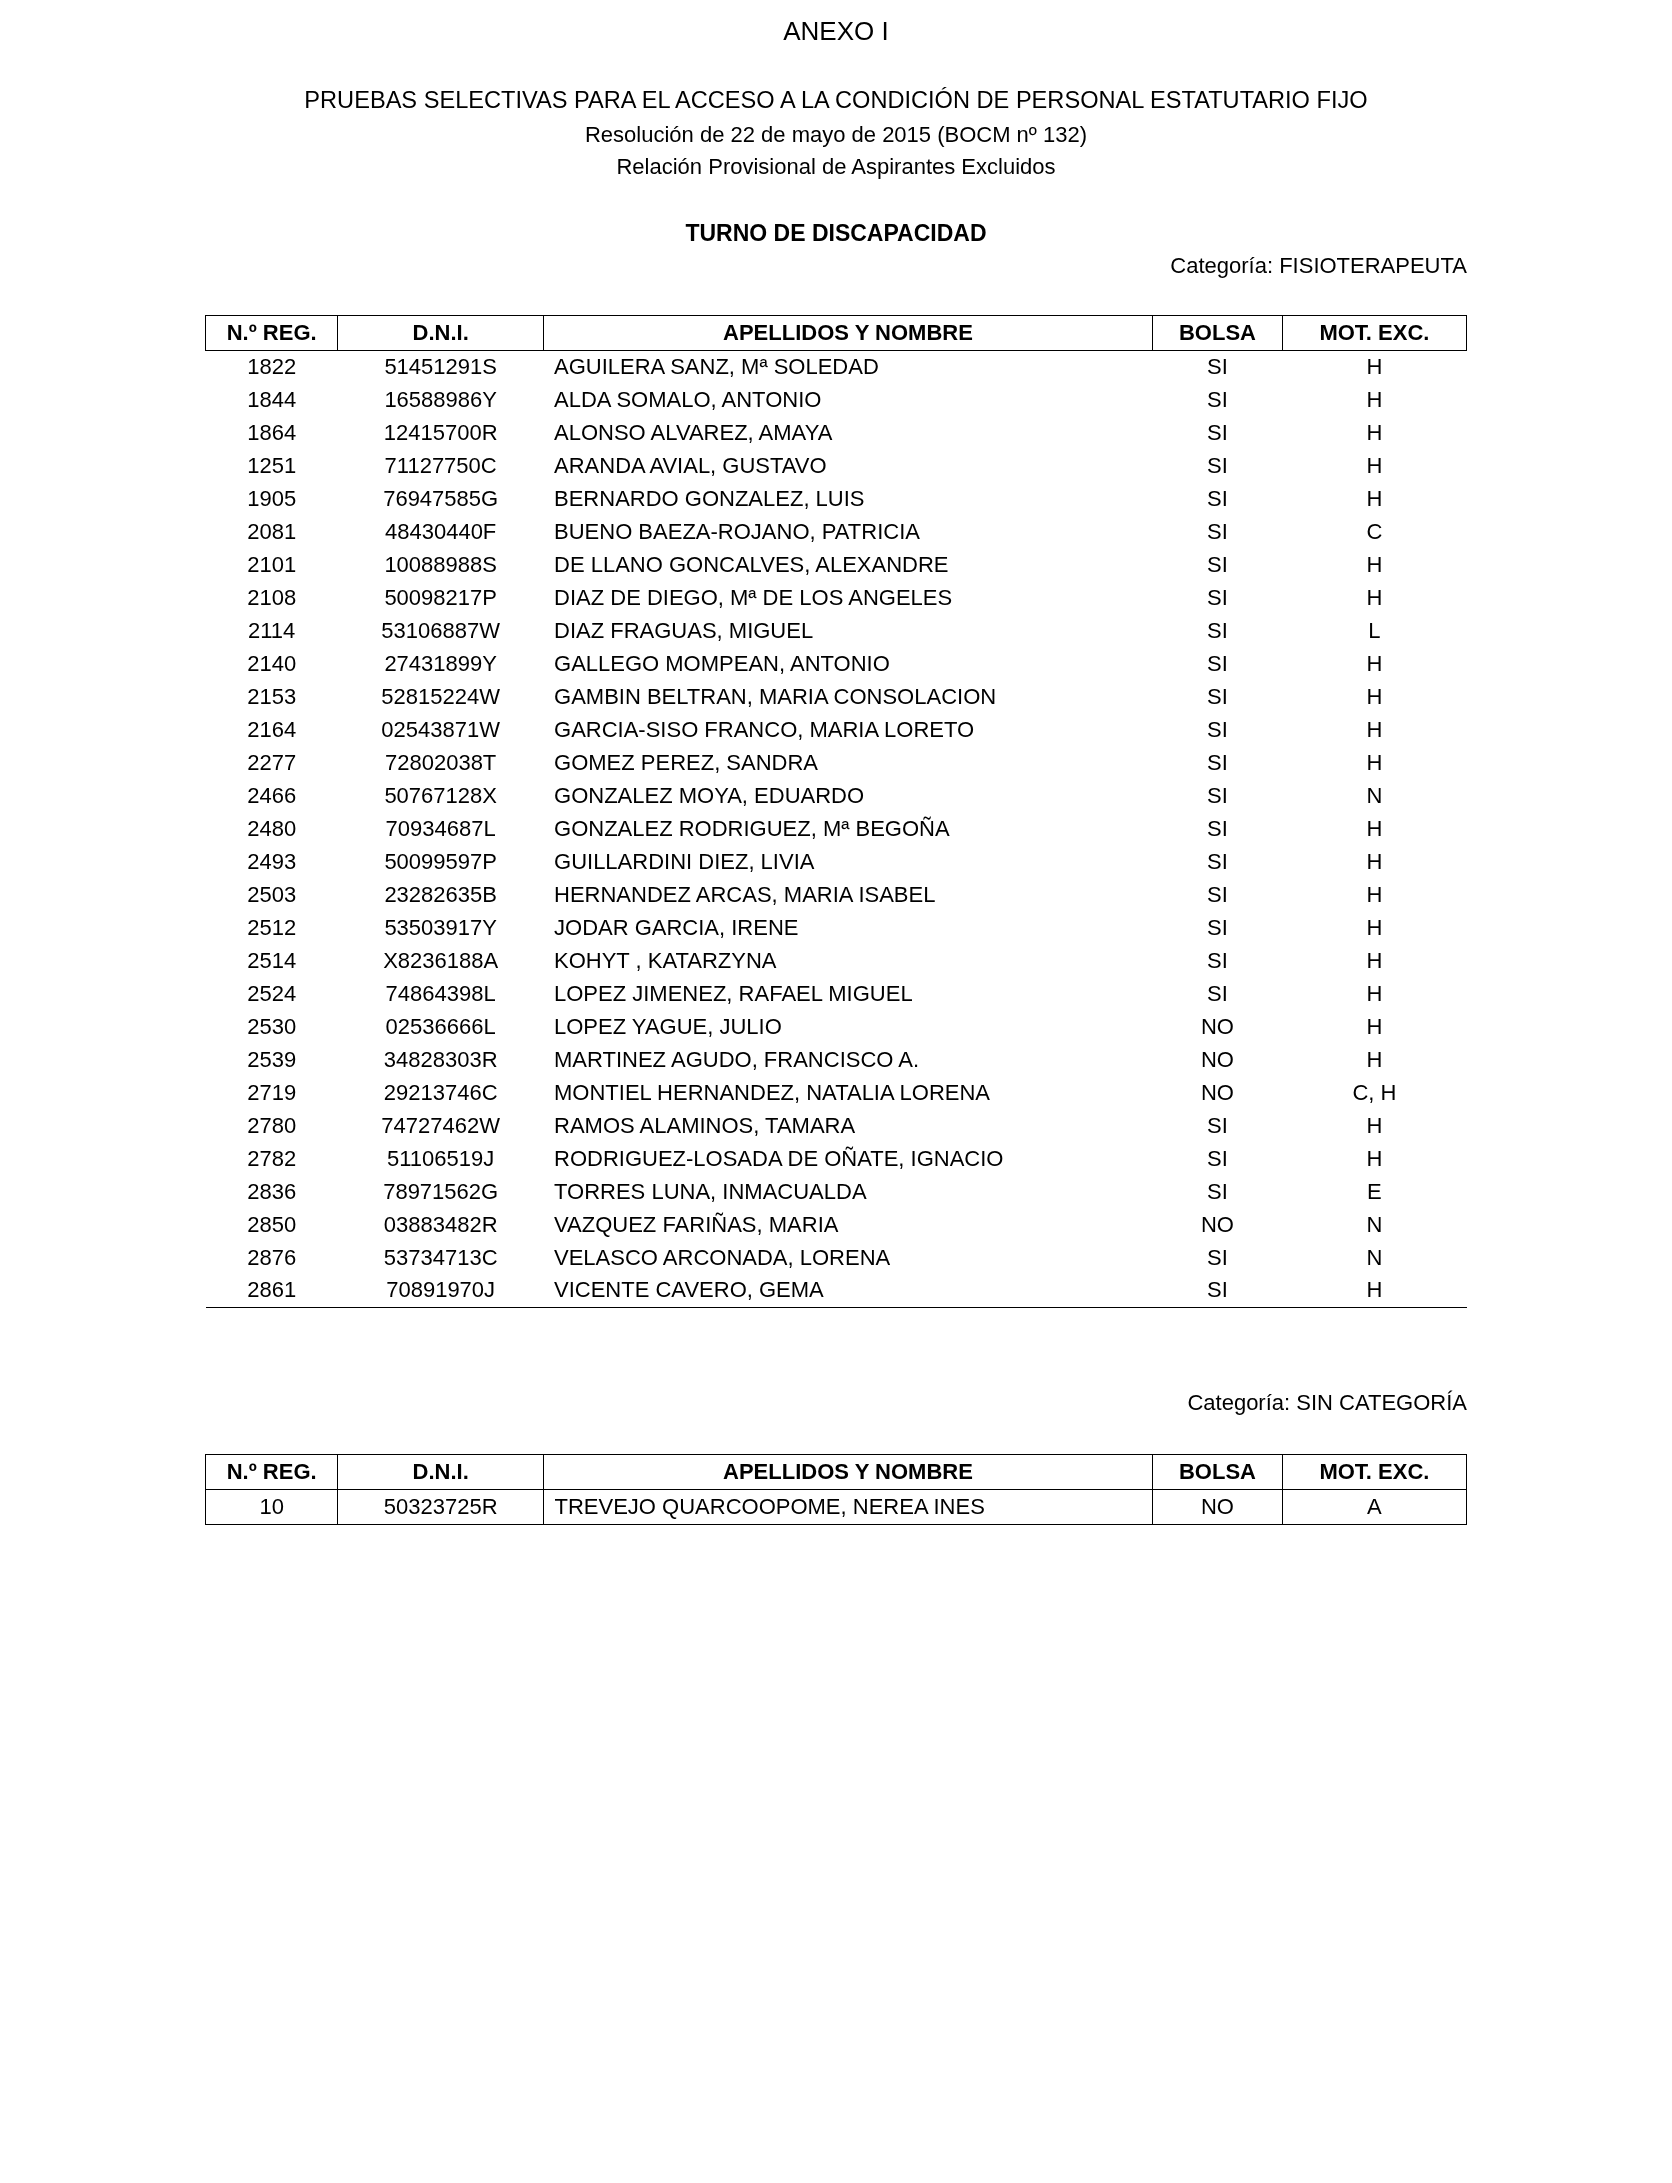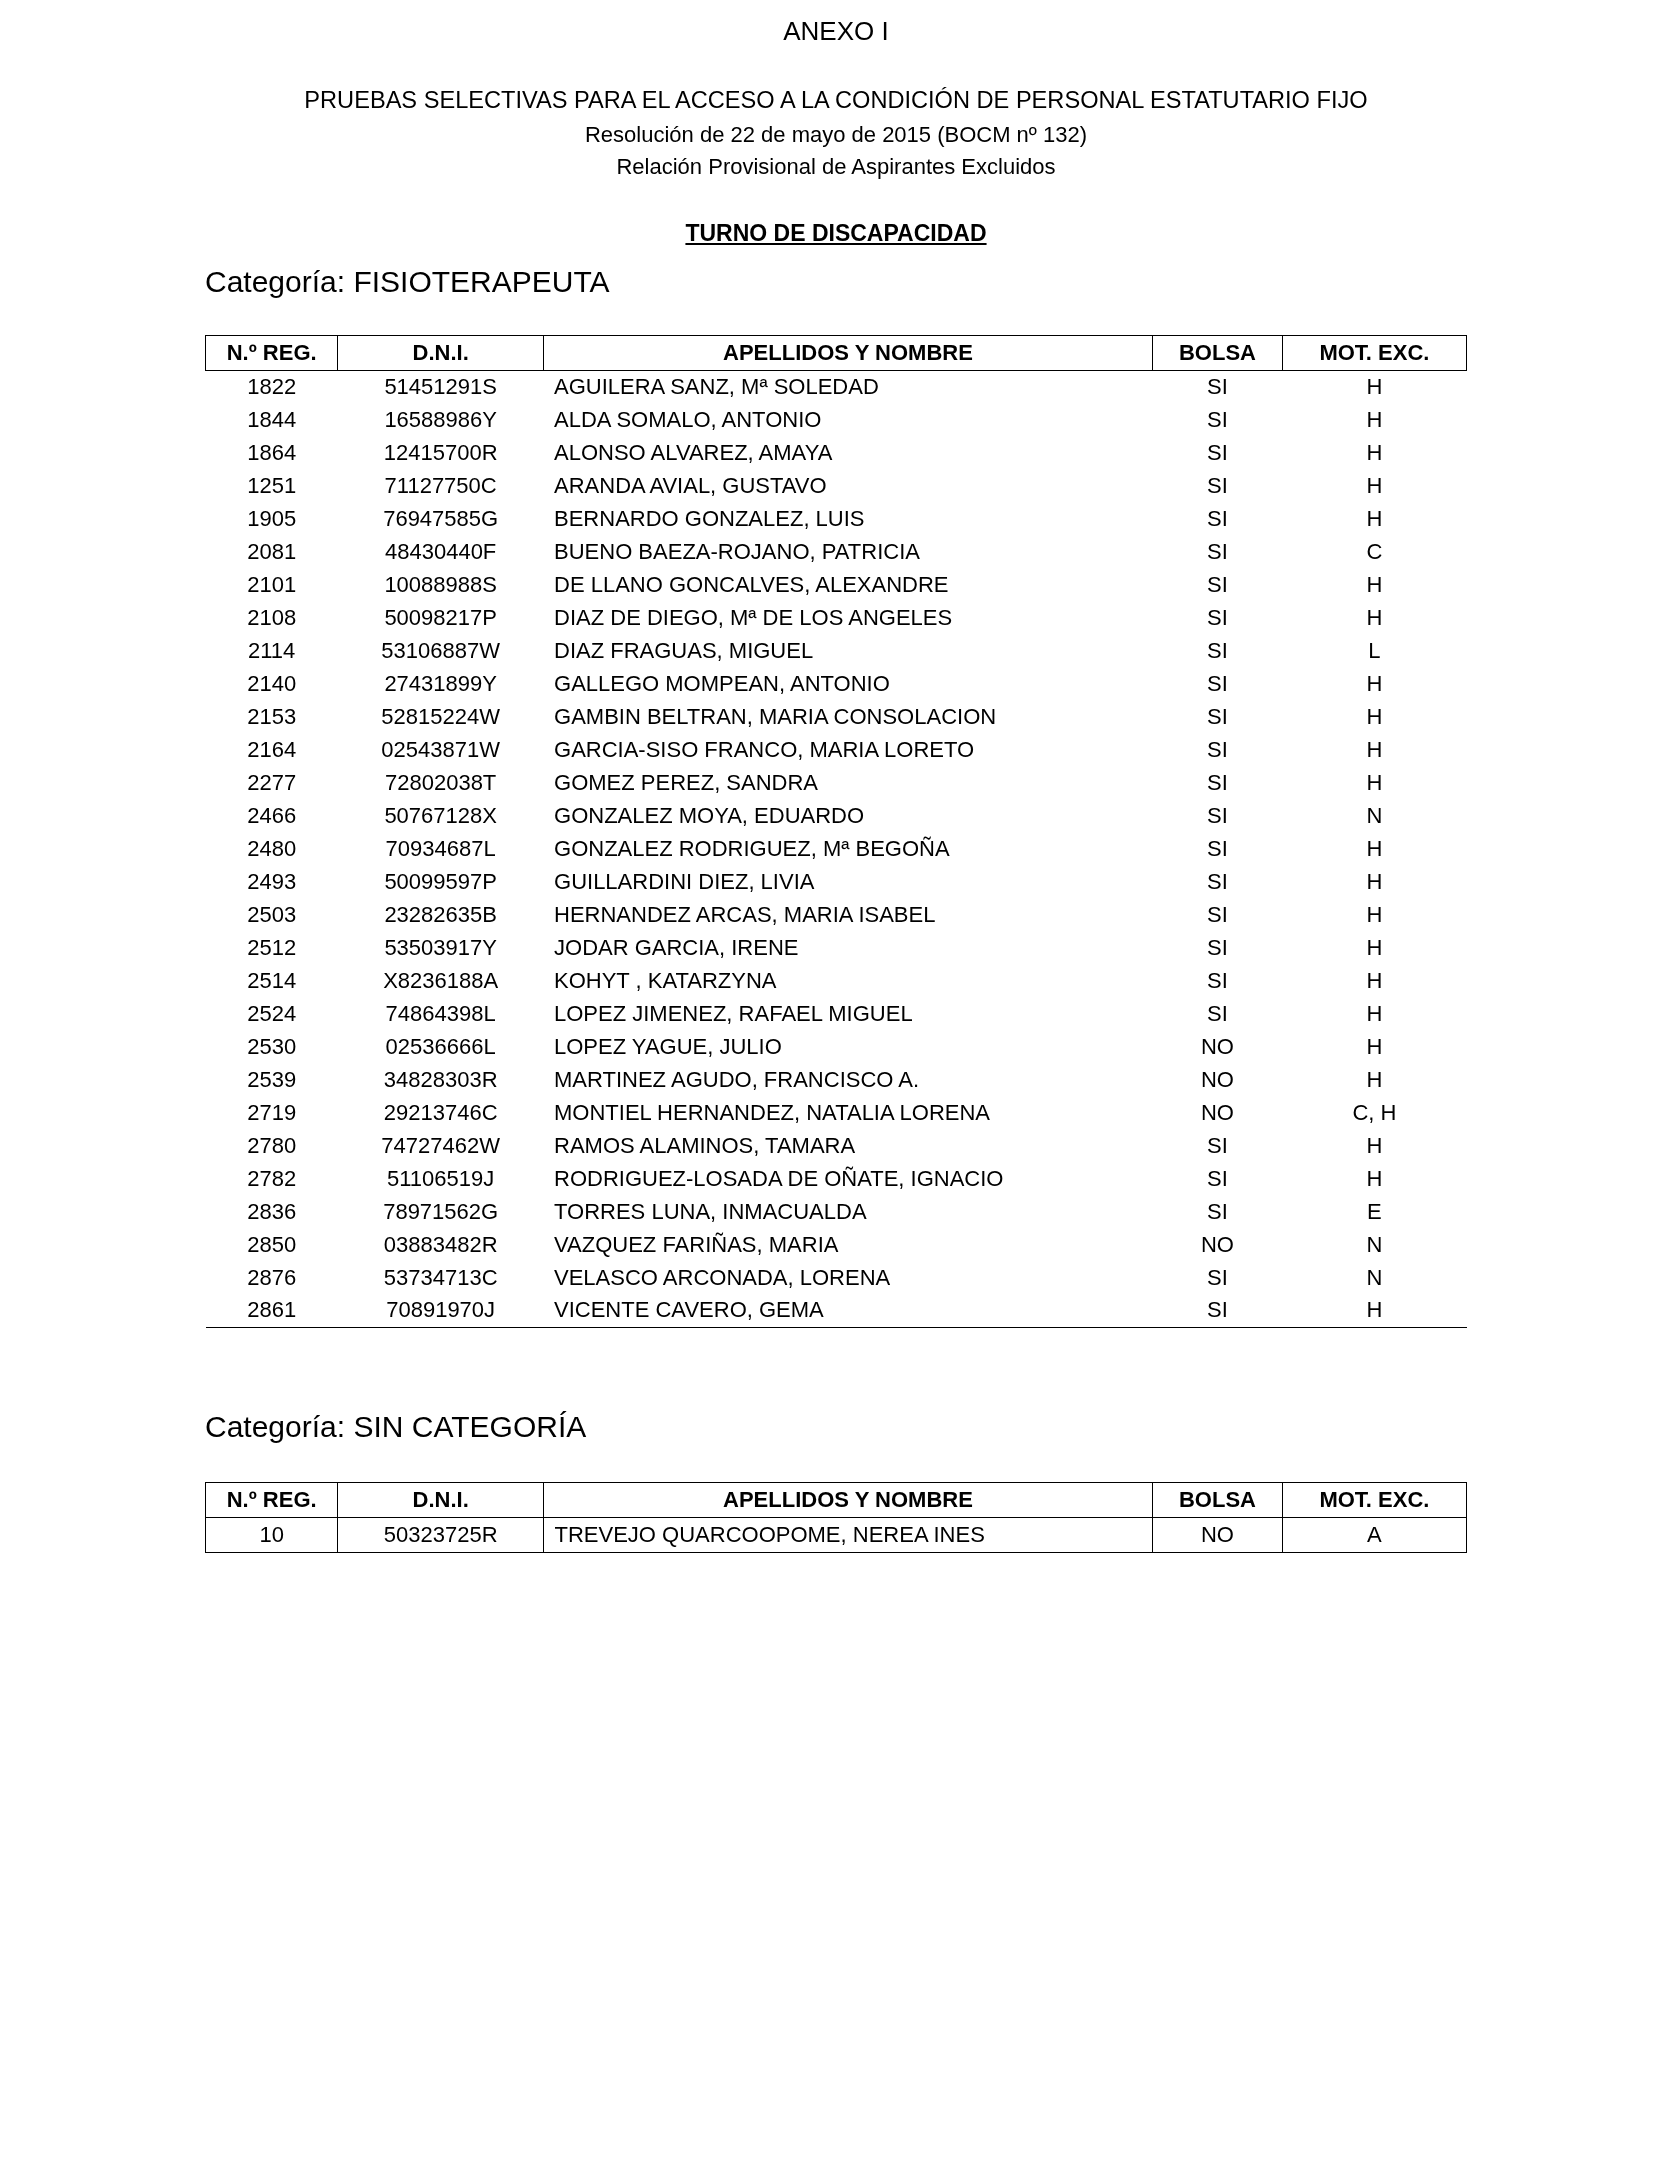--- a/index.html
+++ b/index.html
@@ -30,26 +30,25 @@
   .sub-line {
     text-align:center;
     font-size:22px;
     margin-bottom:6px;
   }
   .section-title {
     text-align:center;
     font-size:23px;
     font-weight:bold;
     margin-top:40px;
-    margin-bottom:18px;
-    text-decoration:underline;
+    margin-bottom:6px;
   }
   .category-line {
-    text-align:left;
-    font-size:30px;
+    text-align:right;
+    font-size:22px;
   }
   table {
     width:100%;
     border-collapse:collapse;
     table-layout:fixed;
     font-size:22px;
   }
   .tbl-wrap1 { margin-top:36px; }
   col.c0 { width:10.5%; }
   col.c1 { width:16.3%; }

